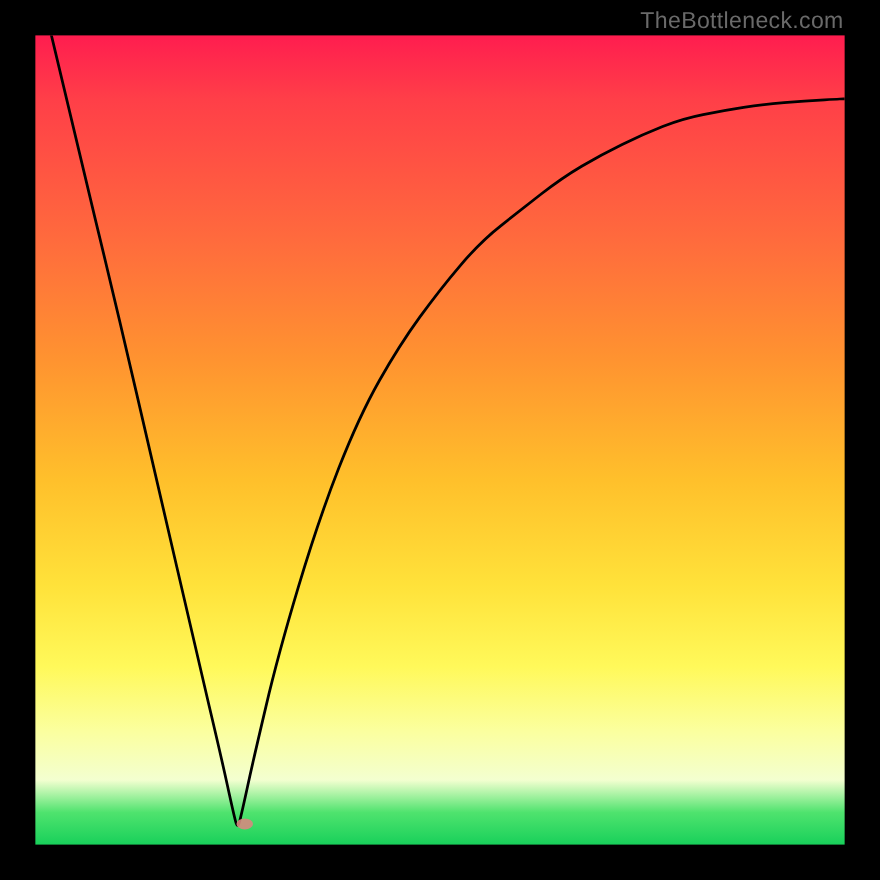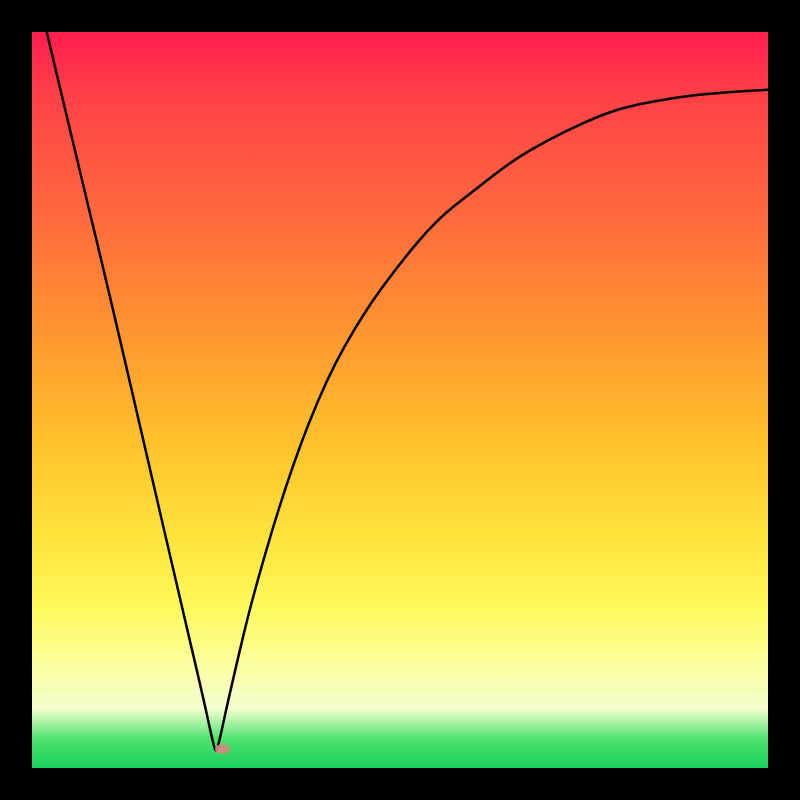--- a/index.html
+++ b/index.html
@@ -66,20 +66,21 @@
     font-weight: 500;
     color: #6a6a6a;
     letter-spacing: 0.3px;
     user-select: none;
   }
 </style>
 </head>
 <body>
 
 <div class="outer">
+  <div class="watermark">TheBottleneck.com</div>
 
   <div class="plot">
     <div class="gradient"></div>
 
     <svg class="curve-svg" viewBox="0 0 736 736" preserveAspectRatio="none">
       <path fill="none" stroke="#000" stroke-width="2.5" stroke-linecap="round" d="M 14.7 0.0 Q 36.8 93.9 55.2 169.7 Q 73.6 245.5 92.0 324.9 Q 110.4 404.3 128.8 483.7 Q 147.2 563.2 158.2 610.1 Q 169.3 657.0 174.8 682.3 Q 180.3 707.6 182.2 714.8 Q 184.0 722.0 185.8 714.8 Q 187.7 707.6 193.2 682.3 Q 198.7 657.0 209.8 610.1 Q 220.8 563.2 239.2 501.8 Q 257.6 440.4 276.0 393.5 Q 294.4 346.6 312.8 314.1 Q 331.2 281.6 349.6 256.3 Q 368.0 231.0 386.4 209.4 Q 404.8 187.7 423.2 173.3 Q 441.6 158.8 460.0 144.4 Q 478.4 130.0 496.8 119.1 Q 515.2 108.3 533.6 99.3 Q 552.0 90.3 570.4 83.0 Q 588.8 75.8 607.2 72.2 Q 625.6 68.6 644.0 65.7 Q 662.4 62.8 680.8 61.4 Q 699.2 59.9 717.6 58.8 T 736.0 57.8"></path>
     </svg>
 
     <div class="marker"></div>
   </div>

